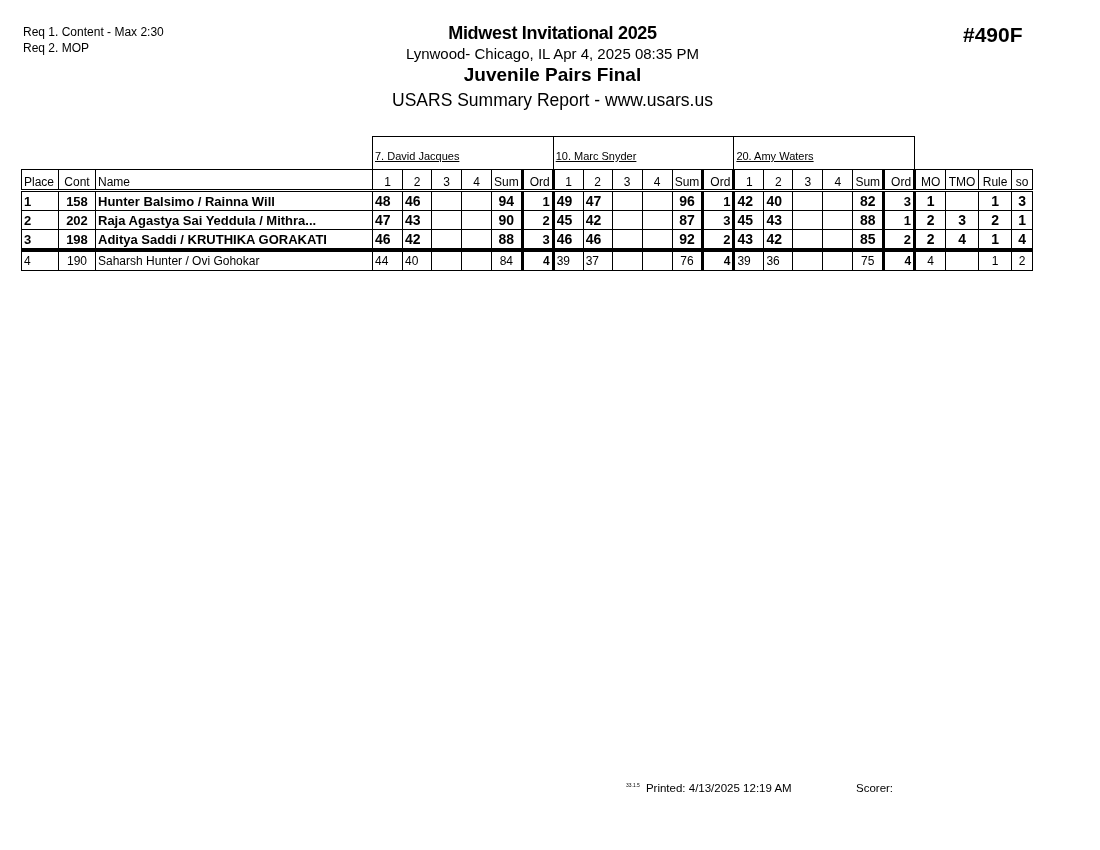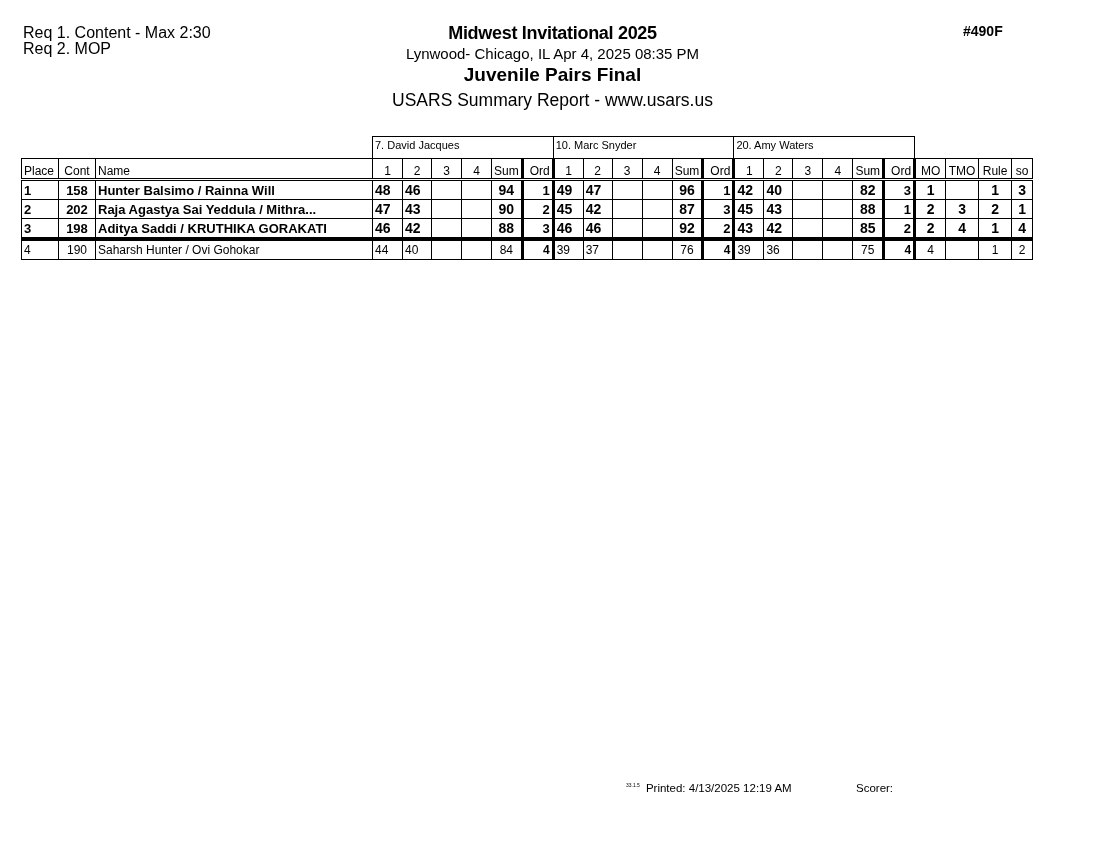--- a/index.html
+++ b/index.html
@@ -1,28 +1,28 @@
 <!DOCTYPE html>
 <html><head>
 <meta charset="utf-8">
 <style>
   html, body { margin:0; padding:0; background:#ffffff; }
   body { width:1100px; height:850px; position:relative; overflow:hidden; font-family:"Liberation Sans", sans-serif; color:#000; }
   .abs { position:absolute; }
-  .req { left:23px; font-size:16px; line-height:15px; }
+  .req { left:23px; font-size:12px; line-height:15px; }
   .title-block { left:0; width:1105px; text-align:center; }
   .t1 { top:23px; font-size:18px; font-weight:bold; letter-spacing:-0.3px; }
   .t2 { top:45px; font-size:15px; }
   .t3 { top:64px; font-size:19px; font-weight:bold; }
   .t4 { top:90px; font-size:17.5px; }
-  .num { left:963px; top:23px; font-size:14px; font-weight:bold; }
+  .num { left:963px; top:23px; font-size:21px; font-weight:bold; }
 
   table.grid { position:absolute; left:21px; top:136px; border-collapse:collapse; table-layout:fixed; font-size:12px; }
   table.grid td { padding:0 2px; height:18px; white-space:nowrap; overflow:hidden; border:1px solid #000; }
-  tr.judge-row td { height:19px; vertical-align:top; padding-top:2px; font-size:11px; }
+  tr.judge-row td { height:19px; vertical-align:top; padding-top:13px; font-size:11px;text-decoration:underline; }
   tr.judge-row td.blank { border:none; }
   tr.hdr td { height:19px; vertical-align:bottom; }
   tr.hdr td { border-bottom:3px double #000;margin-left:19px; }
   td.c { text-align:center; }
   td.l { text-align:left; }
   td.ord { border-left:3px solid #000 !important; border-right:3px solid #000 !important; text-align:right; font-weight:bold; font-size:13px; }
   tr.hdr td.ord { font-weight:normal; font-size:12px; }
   tr.bold td { font-weight:bold; font-size:13px; }
   tr.bold td.sc { font-weight:bold; font-size:14px; }
   tr.cut td { border-bottom:4px solid #000; }

